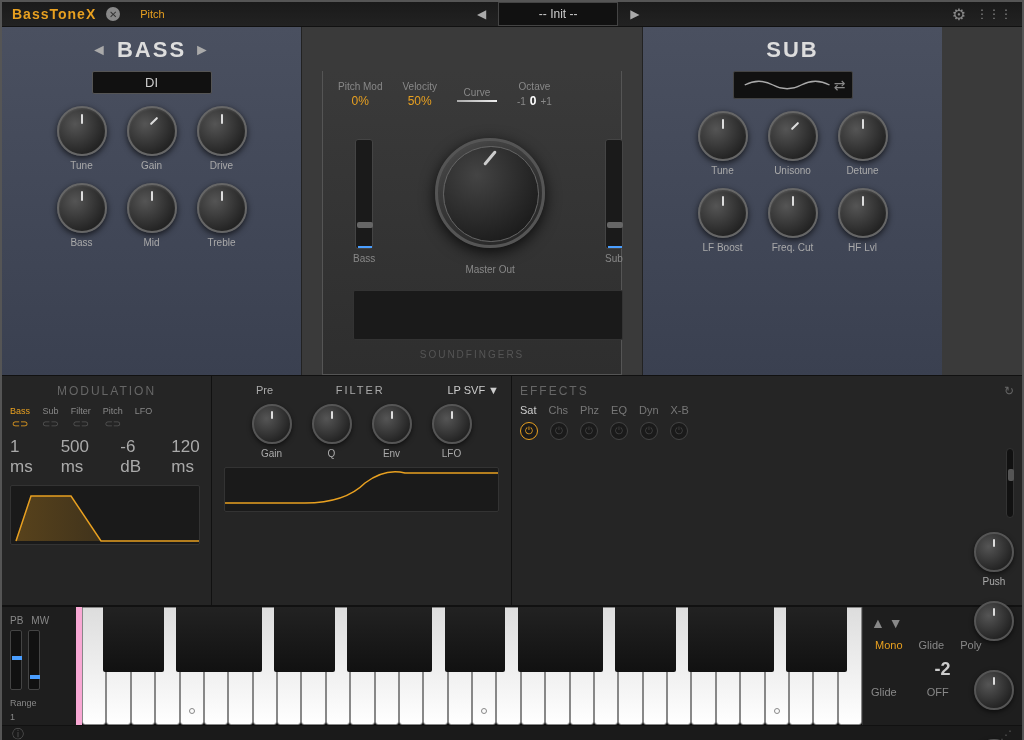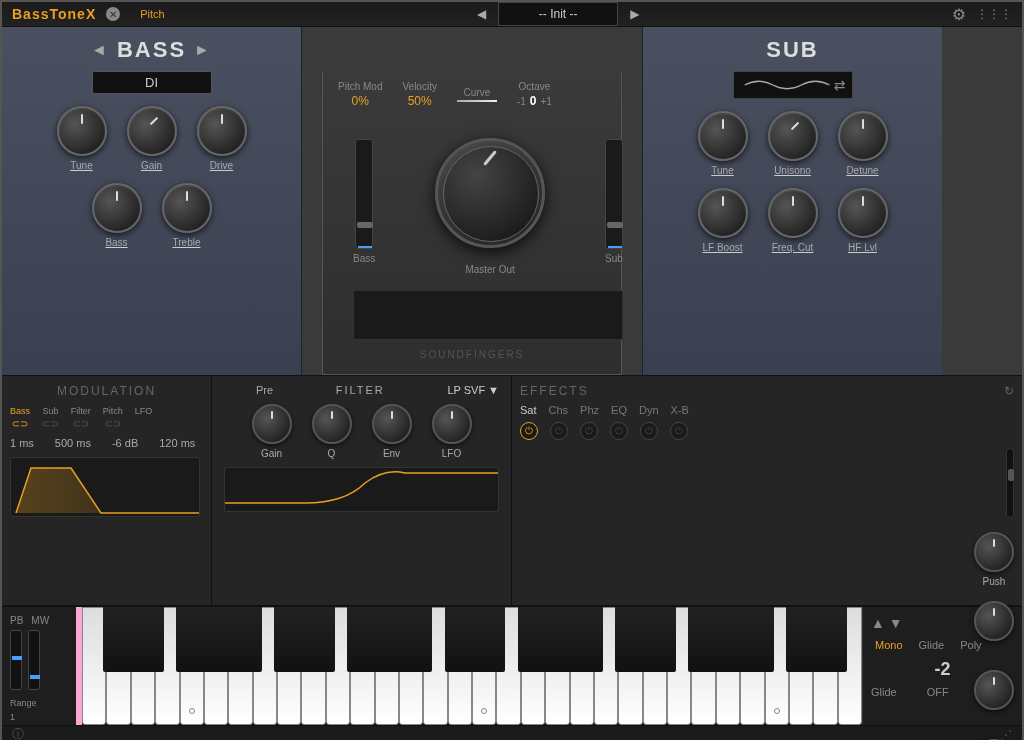--- a/index.html
+++ b/index.html
@@ -122,21 +122,20 @@
       margin-bottom: 12px;
       width: 120px;
       text-align: center;
     }
 
     .knob-row {
       display: flex;
       gap: 20px;
       margin-bottom: 12px;
       justify-content: center;
-      text-decoration: underline;
     }
 
     .knob-group {
       display: flex;
       flex-direction: column;
       align-items: center;
       gap: 4px;
     }
 
     .knob {
@@ -391,23 +390,23 @@
     .mod-col-label.active { color: #e8a020; }
 
     .link-icon {
       font-size: 10px;
       color: #555;
     }
     .link-icon.active { color: #e8a020; }
 
     .mod-values {
       display: flex;
-      gap: 21px;
+      gap: 28px;
       margin-bottom: 8px;
-      font-size: 11px;
+      font-size: 17px;
       color: #aaa;
     }
 
     .envelope-display {
       width: 190px;
       height: 60px;
       background: #1a1a1a;
       border: 1px solid #333;
       border-radius: 2px;
       position: relative;
@@ -766,20 +765,24 @@
         <div class="knob-group">
           <div class="knob"></div>
           <span class="knob-label">Drive</span>
         </div>
       </div>
 
       <div class="knob-row">
         <div class="knob-group">
           <div class="knob"></div>
           <span class="knob-label">Bass</span>
+        </div>
+        <div class="knob-group">
+          <div class="knob"></div>
+          <span class="knob-label">Mid</span>
         </div>
         <div class="knob-group">
           <div class="knob"></div>
           <span class="knob-label">Treble</span>
         </div>
       </div>
     </div>
 
     <div class="center-section">
 

